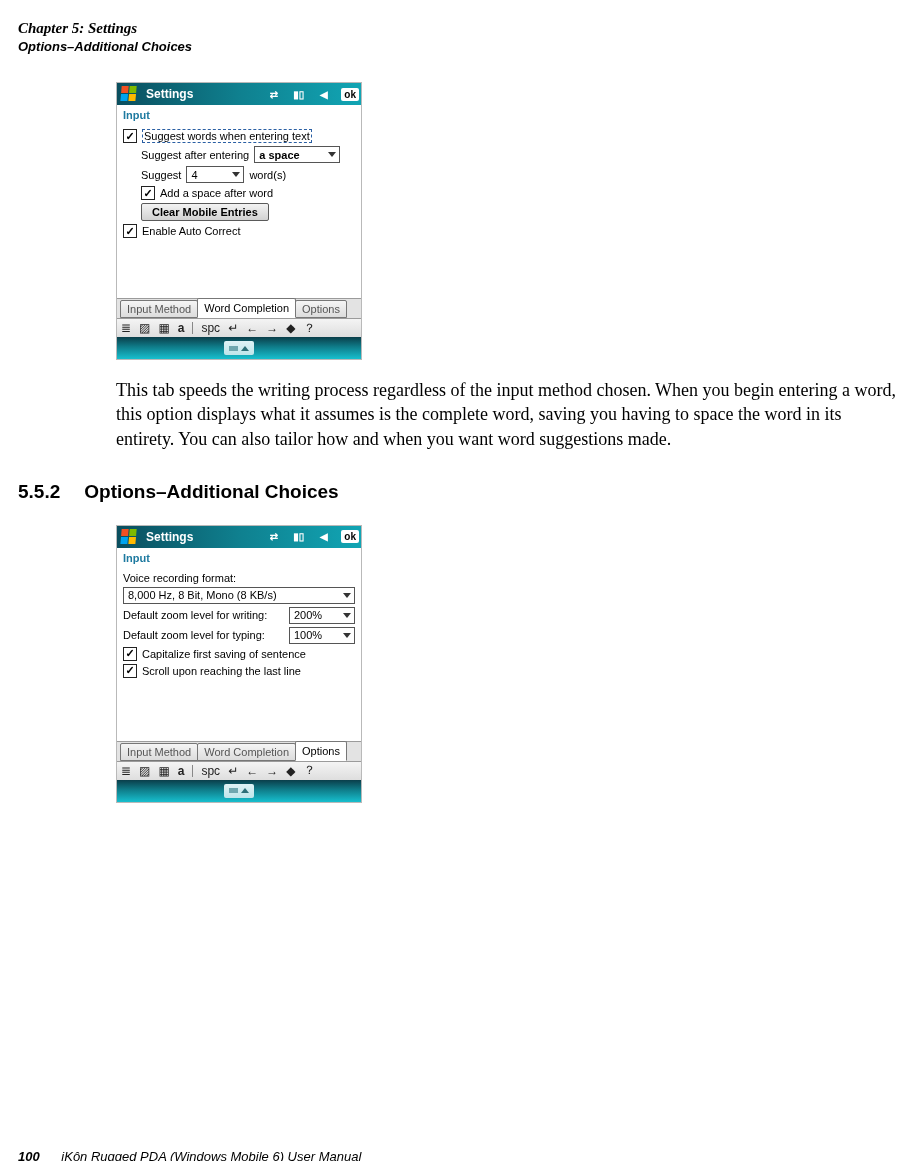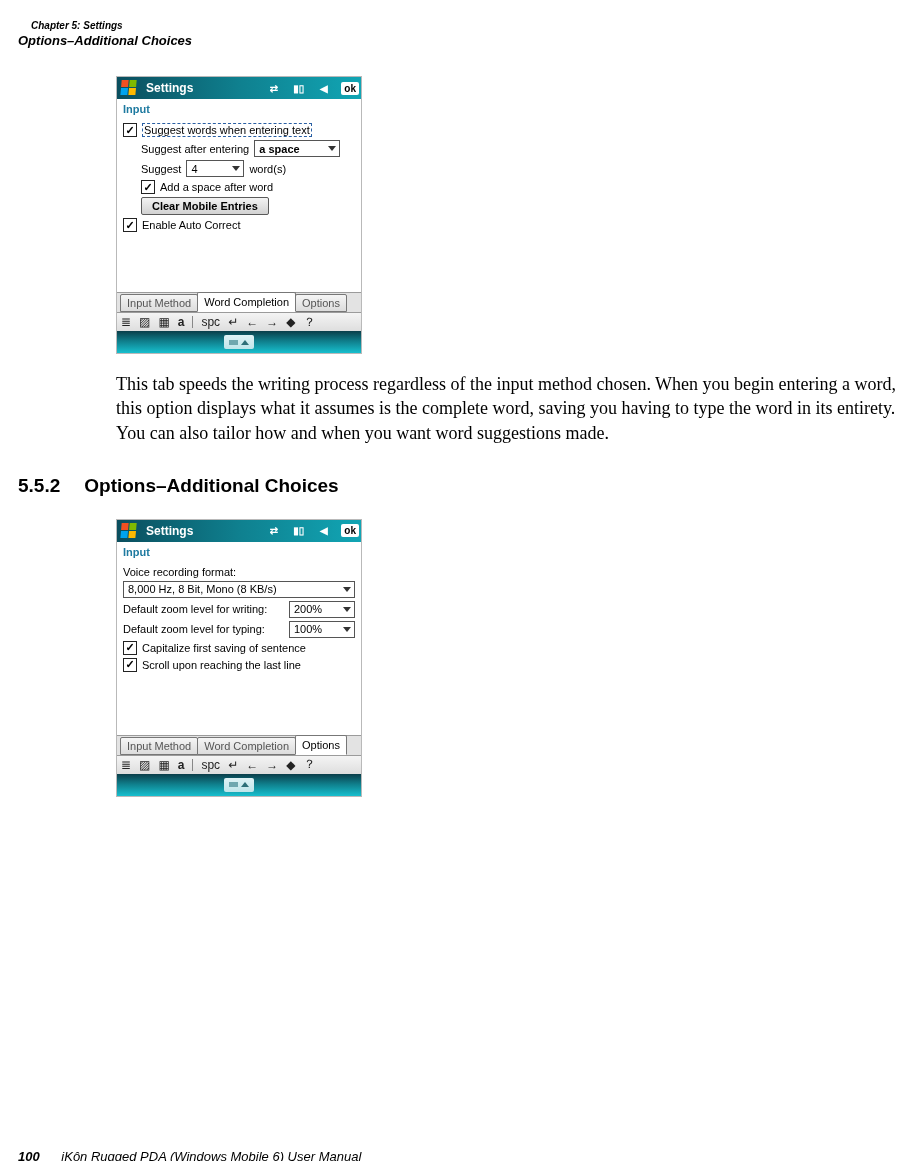--- a/index.html
+++ b/index.html
@@ -9,25 +9,25 @@
     background: #fff;
     color: #000;
     width: 921px;
   }
   .page {
     padding: 20px 18px 20px 18px;
     position: relative;
     min-height: 1130px;
   }
   .header-chapter {
-    font-family: Liberation Sans, sans-serif;
+    font-family: Liberation Serif, serif;
     font-style: italic;
     font-weight: bold;
-    font-size: 10px;
-    margin: 0 0 2px 13px;
+    font-size: 15px;
+    margin: 0 0 2px 0;
   }
   .header-section {
     font-family: Verdana, Arial, sans-serif;
     font-style: italic;
     font-weight: bold;
     font-size: 13px;
     margin: 0 0 28px 0;
   }
   .h3 {
     font-family: Verdana, Arial, sans-serif;
@@ -270,21 +270,21 @@
     <span class="sym">？</span>
   </div>
   <div class="appbar">
     <div class="sip-toggle">
       <div class="bar"></div>
           <div class="tri"></div>
     </div>
   </div>
 </div>
 
-<div class="body-text">This tab speeds the writing process regardless of the input method chosen. When you begin entering a word, this option displays what it assumes is the complete word, saving you having to type the word in its entirety. You can also tailor how and when you want word suggestions made.</div>
+<div class="body-text">This tab speeds the writing process regardless of the input method chosen. When you begin entering a word, this option displays what it assumes is the complete word, saving you having to space the word in its entirety. You can also tailor how and when you want word suggestions made.</div>
 
 <div class="h2">
   <span class="num">5.5.2</span><span>Options–Additional Choices</span>
 </div>
 
 <div class="device">
   <div class="titlebar">
     <div class="winflag">
           <span></span>
           <span></span>

